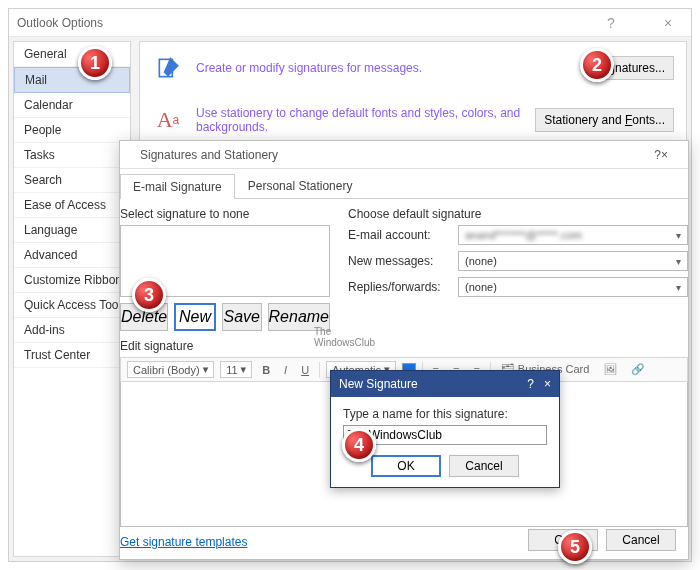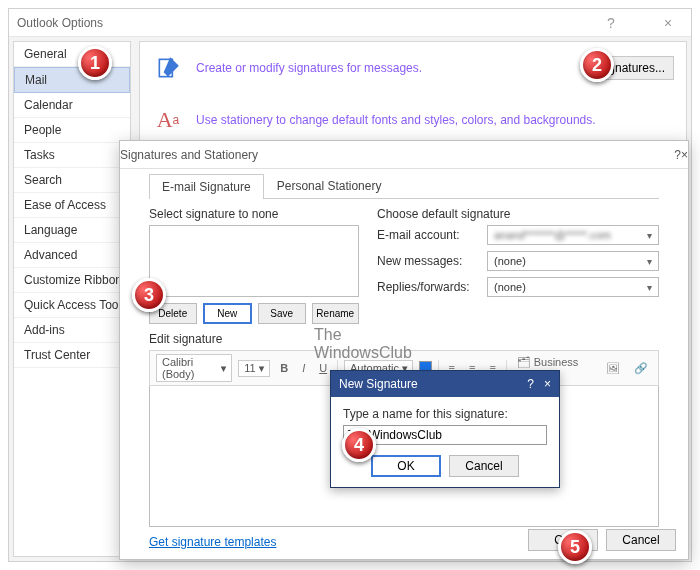--- a/index.html
+++ b/index.html
@@ -20,34 +20,34 @@
 
 
 .content { flex: 1; margin: 4px; background: #fff; border: 1px solid #d6d6d6; padding: 10px 12px; }
 .content-row { display: flex; align-items: center; gap: 12px; margin-bottom: 20px; }
 .content-row .icon-box { width: 32px; height: 32px; display:flex; align-items:center; justify-content:center; }
 .content-row .desc { flex: 1; color: #8b5cf6; }
 .btn-flat { background: #eee; border: 1px solid #c8c8c8; padding: 4px 8px; cursor: pointer; font-size: 12px; white-space: nowrap; }
 
 
 .sig-dialog { position: absolute; left: 119px; top: 140px; width: 570px; height: 420px; background: #fff; border: 1px solid #c0c0c0; box-shadow: 0 4px 16px rgba(0,0,0,0.25); }
-.sig-title { height: 28px; border-bottom: 1px solid #e0e0e0; display: flex; align-items: center; padding: 0 0; color: #555; }
+.sig-title { height: 28px; border-bottom: 1px solid #e0e0e0; display: flex; align-items: center; padding: 0 20px; color: #555; }
 .sig-title .t { flex: 1; }
-.sig-body { padding: 4px 29px 10px; height: calc(100% - 28px); display: flex; flex-direction: column; }
+.sig-body { padding: 4px 0 10px; height: calc(100% - 28px); display: flex; flex-direction: column; }
 
 .tabs { display: flex; border-bottom: 1px solid #ccc; margin-bottom: 8px; }
 .tab { padding: 5px 12px; border: 1px solid transparent; border-bottom: none; color: #444; cursor: pointer; }
 .tab.active { border-color: #ccc; background: #fff; position: relative; top: 1px; }
 
 .sig-top { display: flex; gap: 18px; margin-bottom: 6px; }
 .sel-col { width: 210px; }
 .label { font-size: 12px; margin-bottom: 4px; display: block; }
 .sig-list { border: 1px solid #bdbdbd; height: 72px; background: #fff; }
 .sig-btn-row { display: flex; gap: 6px; margin-top: 6px; }
-.sig-btn-row button { flex: 1; padding: 3px 0; border: 1px solid #bbb; background: #eee; font-size: 10px; }
+.sig-btn-row button { flex: 1; padding: 3px 0; border: 1px solid #bbb; background: #eee; font-size: 16px; font-style: italic; }
 .sig-btn-row button.primary { border: 2px solid #3c78d8; background: #fff; }
 
 .def-col { flex: 1; }
 .def-row { display: flex; align-items: center; margin-bottom: 6px; gap: 6px; }
 .def-row label { width: 104px; font-size: 12px; }
 .def-row .dd { flex: 1; border: 1px solid #bbb; height: 20px; display: flex; align-items: center; padding: 0 6px; background: #fff; justify-content: space-between; font-size: 11px; }
 .def-row .dd .chev { color: #666; font-size: 10px; }
 .blur { filter: blur(2px); color: #666; }
 
 .edit-label { font-size: 12px; margin: 2px 0 4px; }
@@ -76,21 +76,21 @@
 
 
 .marker { position: absolute; width: 34px; height: 34px; border-radius: 50%; background: radial-gradient(circle at 30% 30%, #ff6b6b, #c11b1b 70%); border: 3px solid #fff; box-shadow: 0 2px 4px rgba(0,0,0,0.5), inset 0 -2px 4px rgba(0,0,0,0.3); color: #fff; font-weight: bold; font-size: 18px; display: flex; align-items: center; justify-content: center; z-index: 100; }
 
 
 .pen-icon svg { width: 26px; height: 26px; }
 
 .aa-icon { font-family: Georgia, serif; color: #d05a5a; font-size: 22px; }
 .aa-icon sup { font-size: 12px; }
 
-.watermark { position: absolute; left: 314px; top: 326px; color: #888; font-size: 16px; pointer-events: none; z-index: 50; line-height: 1.1; }
+.watermark { position: absolute; left: 314px; top: 326px; color: #888; font-size: 10px; pointer-events: none; z-index: 50; line-height: 1.1; }
 
 .outer-btns { position: absolute; right: 14px; bottom: 10px; display: flex; gap: 8px; }
 .outer-btns button { width: 70px; padding: 3px 0; border: 1px solid #bbb; background: #eee; font-size: 12px; }
 </style>
 </head>
 <body>
 
 <div class="options-window">
   <div class="titlebar">
     <span class="title">Outlook Options</span>
@@ -120,20 +120,21 @@
               <rect x="4" y="4" width="12" height="16" fill="none" stroke="#3c78d8" stroke-width="1.5"></rect>
               <path d="M14 2 L22 10 L12 20 L8 16 Z" fill="#3c78d8"></path>
             </svg>
         </div>
         <div class="desc">Create or modify signatures for messages.</div>
         <button class="btn-flat"><span style="text-decoration:underline">S</span>ignatures...</button>
       </div>
       <div class="content-row">
         <div class="icon-box aa-icon">A<sup>a</sup></div>
         <div class="desc">Use stationery to change default fonts and styles, colors, and backgrounds.</div>
+        <button class="btn-flat">Stationery and <span style="text-decoration:underline">F</span>onts...</button>
       </div>
     </div>
   </div>
   <div class="outer-btns">
     <button>OK</button>
     <button>Cancel</button>
   </div>
 </div>
 
 <div class="sig-dialog">

